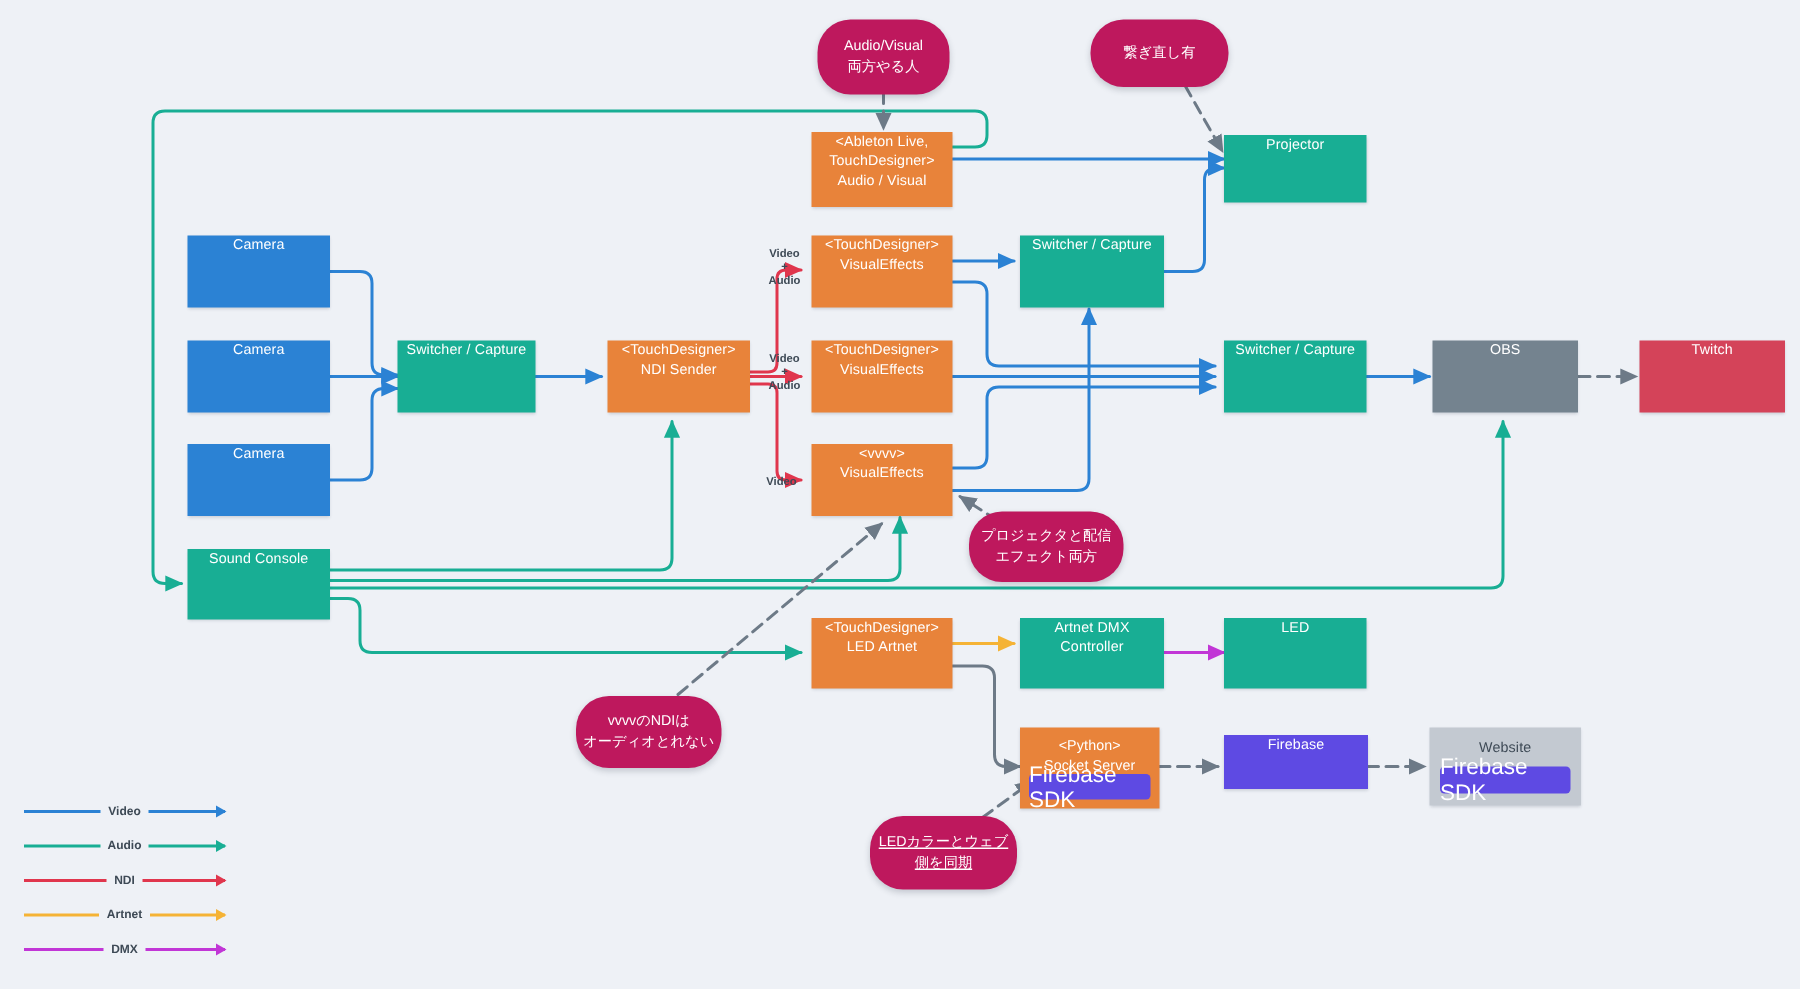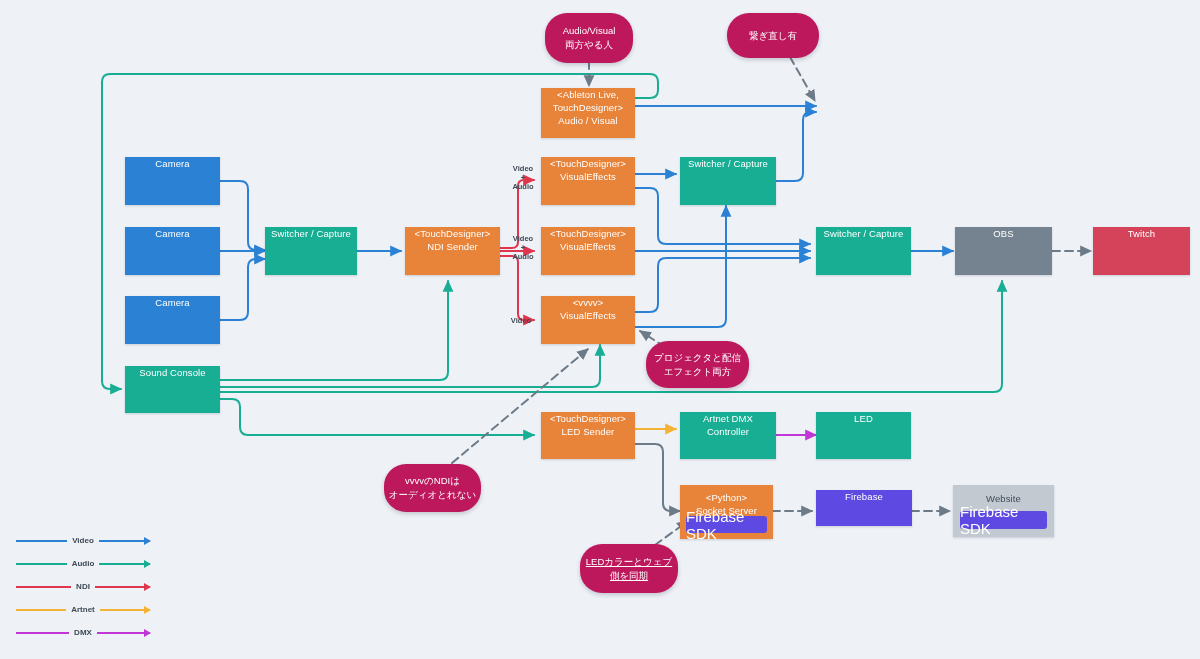--- a/index.html
+++ b/index.html
@@ -184,32 +184,35 @@
   </div>
 
   <div class="node" style="left:680px;top:157px;width:96px;height:48px;background:#18ae94;">
     <span class="ln">Switcher / Capture</span>
   </div>
 
   <div class="node" style="left:816px;top:227px;width:95px;height:48px;background:#18ae94;">
     <span class="ln">Switcher / Capture</span>
   </div>
 
+  <div class="node" style="left:816px;top:90px;width:95px;height:45px;background:#18ae94;">
+    <span class="ln">Projector</span>
+  </div>
 
   <div class="node" style="left:955px;top:227px;width:97px;height:48px;background:#74838f;">
     <span class="ln">OBS</span>
   </div>
 
   <div class="node" style="left:1093px;top:227px;width:97px;height:48px;background:#d44359;">
     <span class="ln">Twitch</span>
   </div>
 
   <div class="node" style="left:541px;top:412px;width:94px;height:47px;background:#e8833a;">
     <span class="ln">&lt;TouchDesigner&gt;</span>
-    <span class="ln">LED Sender</span>
+    <span class="ln">LED Artnet</span>
   </div>
 
   <div class="node" style="left:680px;top:412px;width:96px;height:47px;background:#18ae94;">
     <span class="ln">Artnet DMX</span>
     <span class="ln">Controller</span>
   </div>
 
   <div class="node" style="left:816px;top:412px;width:95px;height:47px;background:#18ae94;">
     <span class="ln">LED</span>
   </div>

